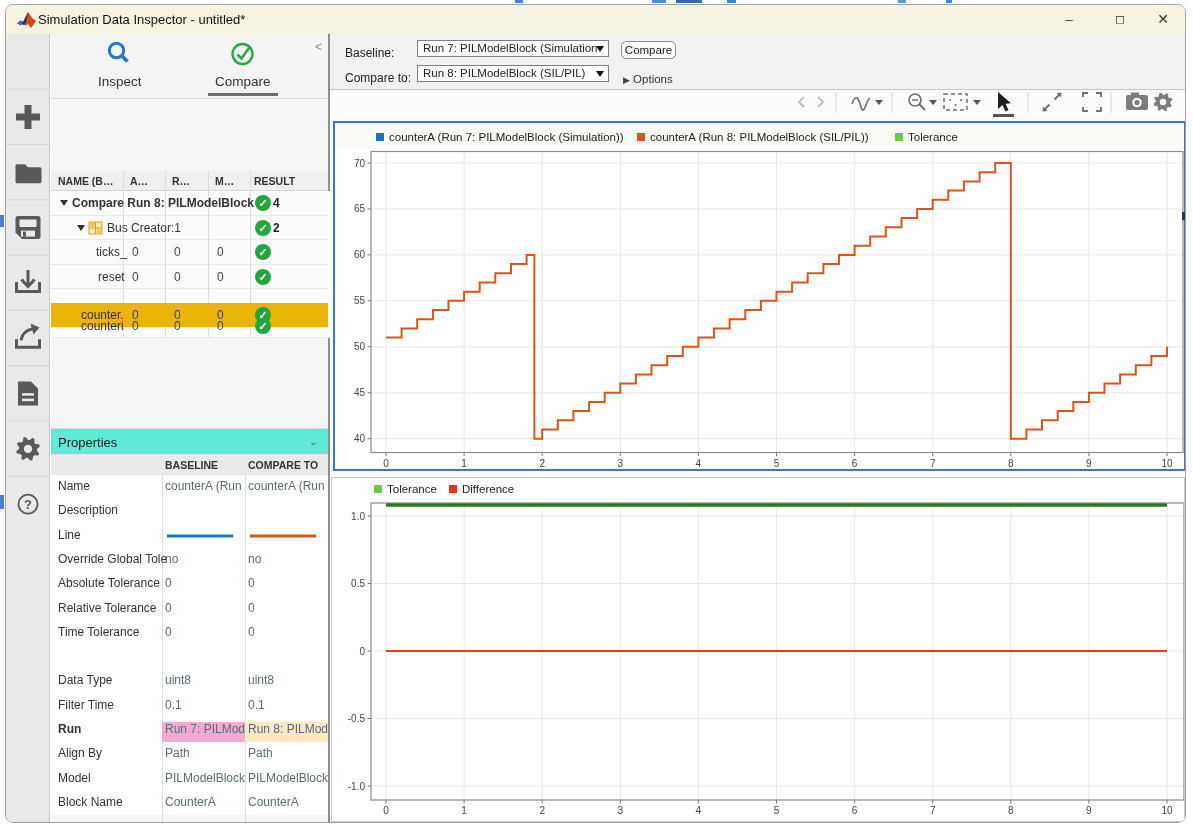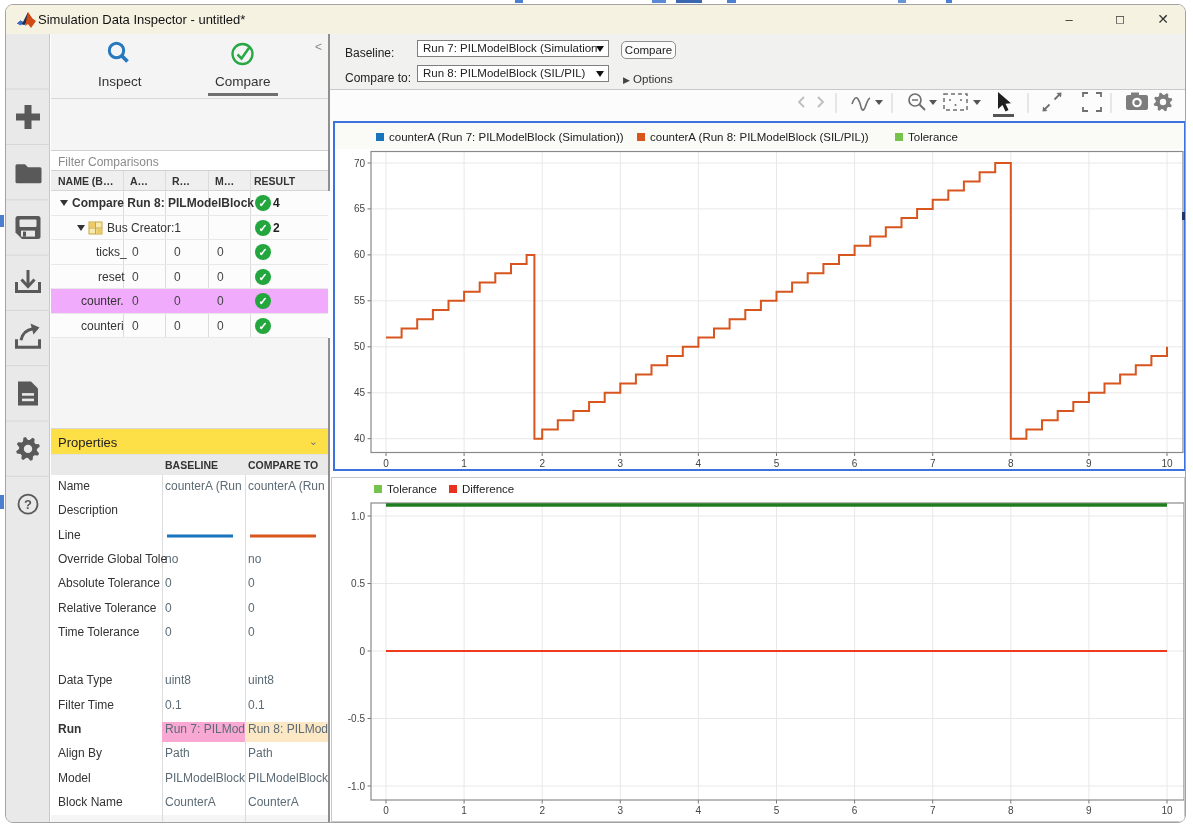--- a/index.html
+++ b/index.html
@@ -28,21 +28,21 @@
 .th { position:absolute; top:4px; }
 .colline { position:absolute; width:1px; background:#dcdcdc; }
 #tblrows { position:absolute; left:0; top:157px; width:304px; height:147px; background:#fcfcfc; }
 .trow { position:absolute; left:0; width:277px; height:24.5px; border-bottom:1px solid #e8e8e8; font-size:12px; color:#333; }
 .rname { position:absolute; top:5px; }
 .zero { position:absolute; top:5px; color:#444; }
 .chk { position:absolute; left:203px; top:4px; width:16px; height:16px; border-radius:50%; background:#23a63e; color:#fff; text-align:center; line-height:16px; font-size:11px; font-weight:bold; }
 .cnt { position:absolute; left:222px; top:5px; font-weight:bold; color:#222; }
 .tri { position:absolute; width:0; height:0; border-left:4.5px solid transparent; border-right:4.5px solid transparent; border-top:6px solid #333; top:9px; }
 
-#propbar { position:absolute; left:0; top:394px; width:277px; height:27px; background:#fde047; border-top:1px solid #d9d9d9; border-bottom:1px solid #e2e2e2; }
+#propbar { position:absolute; left:0; top:394px; width:277px; height:27px; background:#5eead4; border-top:1px solid #d9d9d9; border-bottom:1px solid #e2e2e2; }
 #prophead { position:absolute; left:0; top:421px; width:277px; height:20px; background:#e9e9e9; font-size:10.5px; font-weight:bold; color:#333; }
 #proptbl { position:absolute; left:0; top:441px; width:277px; height:340px; background:#fff; }
 .prow { position:absolute; left:0; width:277px; height:24.3px; font-size:12px; }
 .plabel { position:absolute; left:7px; top:4px; color:#333; }
 .pv1 { position:absolute; left:111px; top:4px; padding-left:3px; color:#5c6b75; width:83px; height:20px; overflow:hidden; white-space:nowrap; }
 .pv2 { position:absolute; left:194px; top:4px; padding-left:3px; color:#5c6b75; width:83px; height:20px; overflow:hidden; white-space:nowrap; }
 
 #cmpbar { position:absolute; left:0; top:0; width:857px; height:56px; background:#f1f1f0; border-bottom:1px solid #c8c8c8; }
 .lbl { position:absolute; left:15px; font-size:12px; color:#222; }
 .ddl { position:absolute; left:87px; width:192px; height:17px; background:#fff; border:1px solid #7f7f7f; font-size:11.5px; color:#222; line-height:15px; padding-left:5px; white-space:nowrap; overflow:hidden; }
@@ -129,21 +129,20 @@
         </svg>
       <div class="tabtxt" style="left:47px">Inspect</div>
       <svg width="26" height="26" style="left:179px;top:7px" viewBox="0 0 26 26">
           <circle cx="12.5" cy="13" r="10" fill="none" stroke="#28a745" stroke-width="2.3"></circle>
           <polyline points="7.5,13.5 11.5,17.5 20,5.5" fill="none" stroke="#28a745" stroke-width="2.5"></polyline>
         </svg>
       <div class="tabtxt" style="left:164px;font-weight:normal">Compare</div>
       <div id="cmpunder"></div>
       <div id="collapse">&lt;</div>
     </div>
-    <div id="filter">Filter Comparisons</div>
     <div id="tblhead">
       <div class="th" style="left:7px">NAME (B…</div>
       <div class="th" style="left:79px">A…</div>
       <div class="th" style="left:121px">R…</div>
       <div class="th" style="left:164px">M…</div>
       <div class="th" style="left:203px">RESULT</div>
         <div class="colline" style="left:72px;top:0;height:20px"></div>
         <div class="colline" style="left:114px;top:0;height:20px"></div>
         <div class="colline" style="left:157px;top:0;height:20px"></div>
         <div class="colline" style="left:199px;top:0;height:20px"></div>
@@ -179,21 +178,21 @@
           <span class="zero" style="left:166px">0</span>
         <span class="chk" style="left:204px">✓</span>
       </div>
       <div class="trow" style="top:73.5px">
         <span class="rname" style="left:47px">reset</span>
         <span class="zero" style="left:81px">0</span>
           <span class="zero" style="left:123px">0</span>
           <span class="zero" style="left:166px">0</span>
         <span class="chk" style="left:204px">✓</span>
       </div>
-      <div class="trow" style="top:98px;background:#f0abfc">
+      <div class="trow" style="top:112px;background:#eab308">
         <span class="rname" style="left:30px">counter.</span>
         <span class="zero" style="left:81px">0</span>
           <span class="zero" style="left:123px">0</span>
           <span class="zero" style="left:166px">0</span>
         <span class="chk" style="left:204px">✓</span>
       </div>
       <div class="trow" style="top:122.5px">
         <span class="rname" style="left:30px">counteri</span>
         <span class="zero" style="left:81px">0</span>
           <span class="zero" style="left:123px">0</span>

